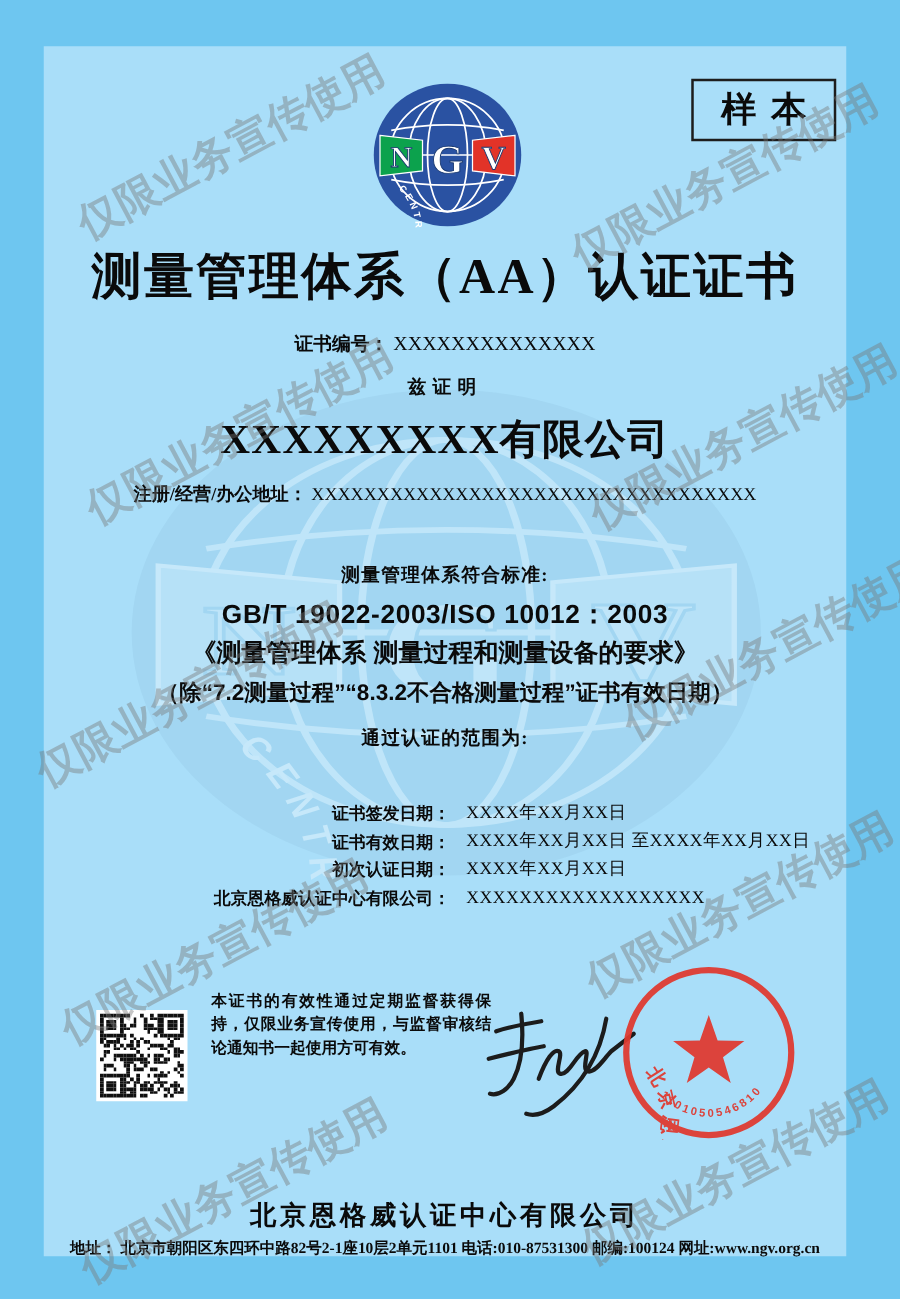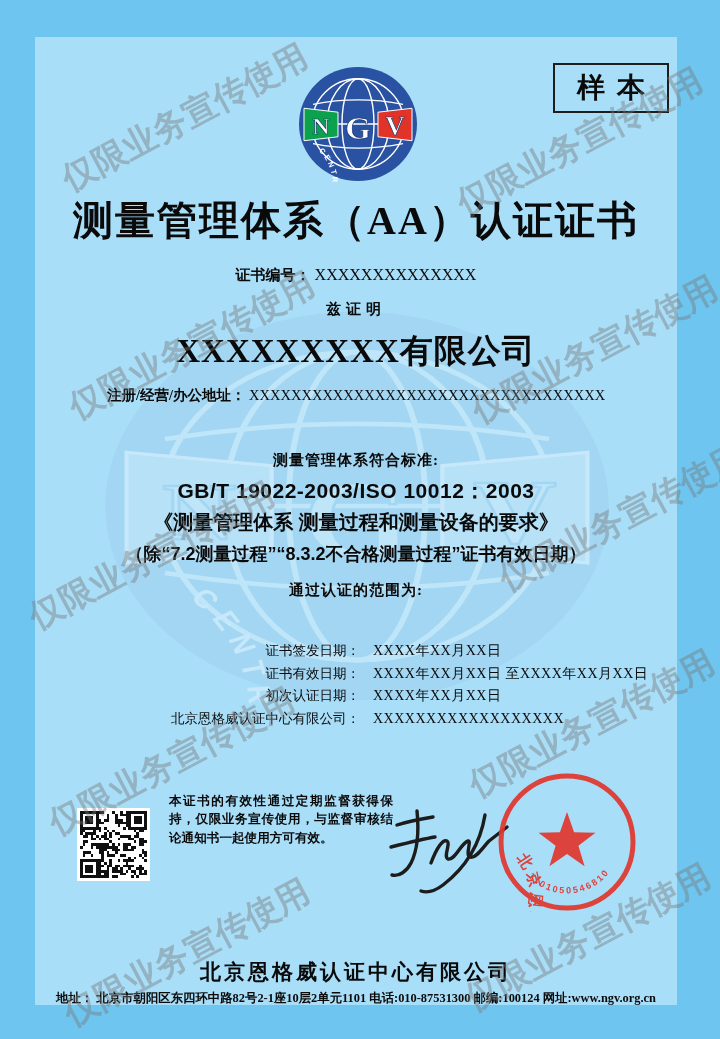--- a/index.html
+++ b/index.html
@@ -42,21 +42,21 @@
   .addr .lbl{font-weight:bold;}
   .std-h{top:414px;font-size:15px;font-weight:bold;letter-spacing:1px;}
   .std-code{top:440px;font-size:21px;font-weight:bold;font-family:"Liberation Sans","DejaVu Sans",sans-serif;letter-spacing:.5px;}
   .std-name{top:472px;font-size:20px;font-weight:bold;font-family:"Liberation Sans","DejaVu Sans",sans-serif;}
   .std-excl{top:505px;font-size:18px;font-weight:bold;font-family:"Liberation Sans","DejaVu Sans",sans-serif;}
   .scope-l{top:544px;font-size:15px;font-weight:bold;letter-spacing:1px;}
   .scope-v{top:565px;font-size:19px;font-weight:600;letter-spacing:1px;}
 
   .dates{left:0;top:606px;width:100%;}
   .d-row{display:flex;margin-bottom:7.5px;line-height:15px;}
-  .d-label{width:325px;text-align:right;font-weight:normal;font-size:13.5px;}
+  .d-label{width:325px;text-align:right;font-weight:bold;font-size:13.5px;}
   .d-value{margin-left:13px;font-size:14px;letter-spacing:.5px;}
 
   .qr{left:42px;top:771px;width:73px;height:73px;background:#ffffff;padding:3px;box-sizing:border-box;}
   .qr .grid{position:relative;width:100%;height:100%;background:#fff;}
   .qr i{position:absolute;width:4%;height:4%;background:#101010;}
 
   .notice{left:134px;top:755px;width:224px;font-size:12.6px;line-height:1.46;font-weight:600;text-align:justify;}
   .notice p{margin:0;}
 
   .sig{left:348px;top:762px;width:128px;height:100px;}

